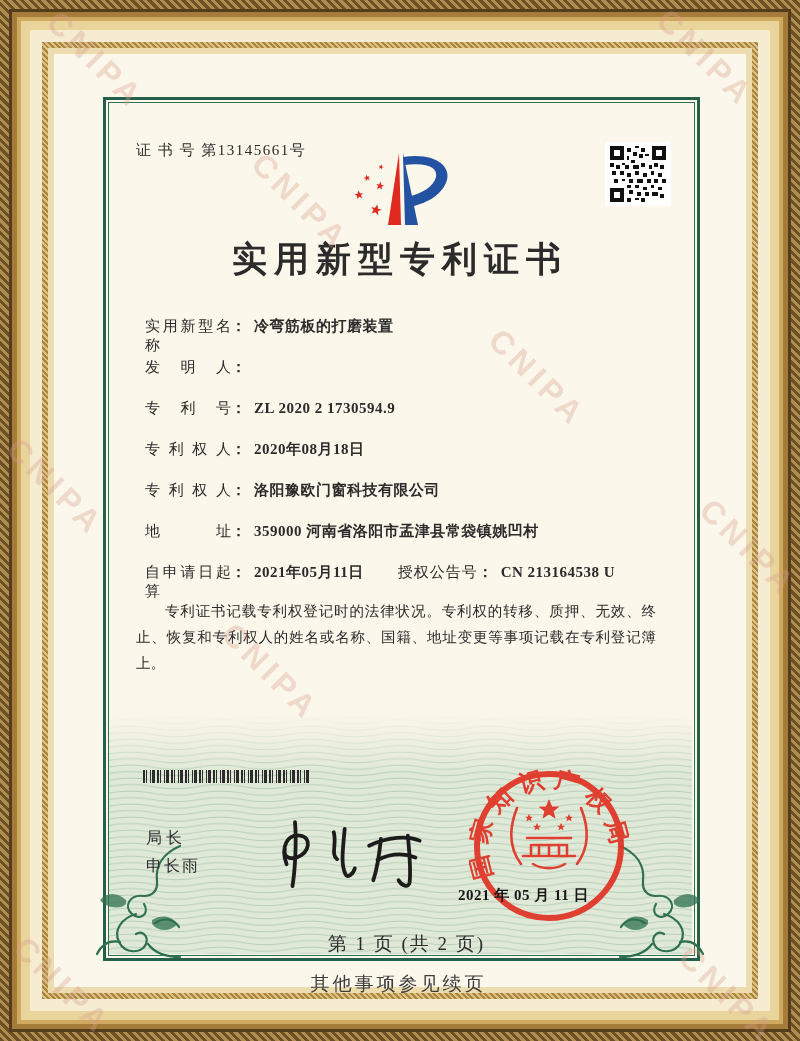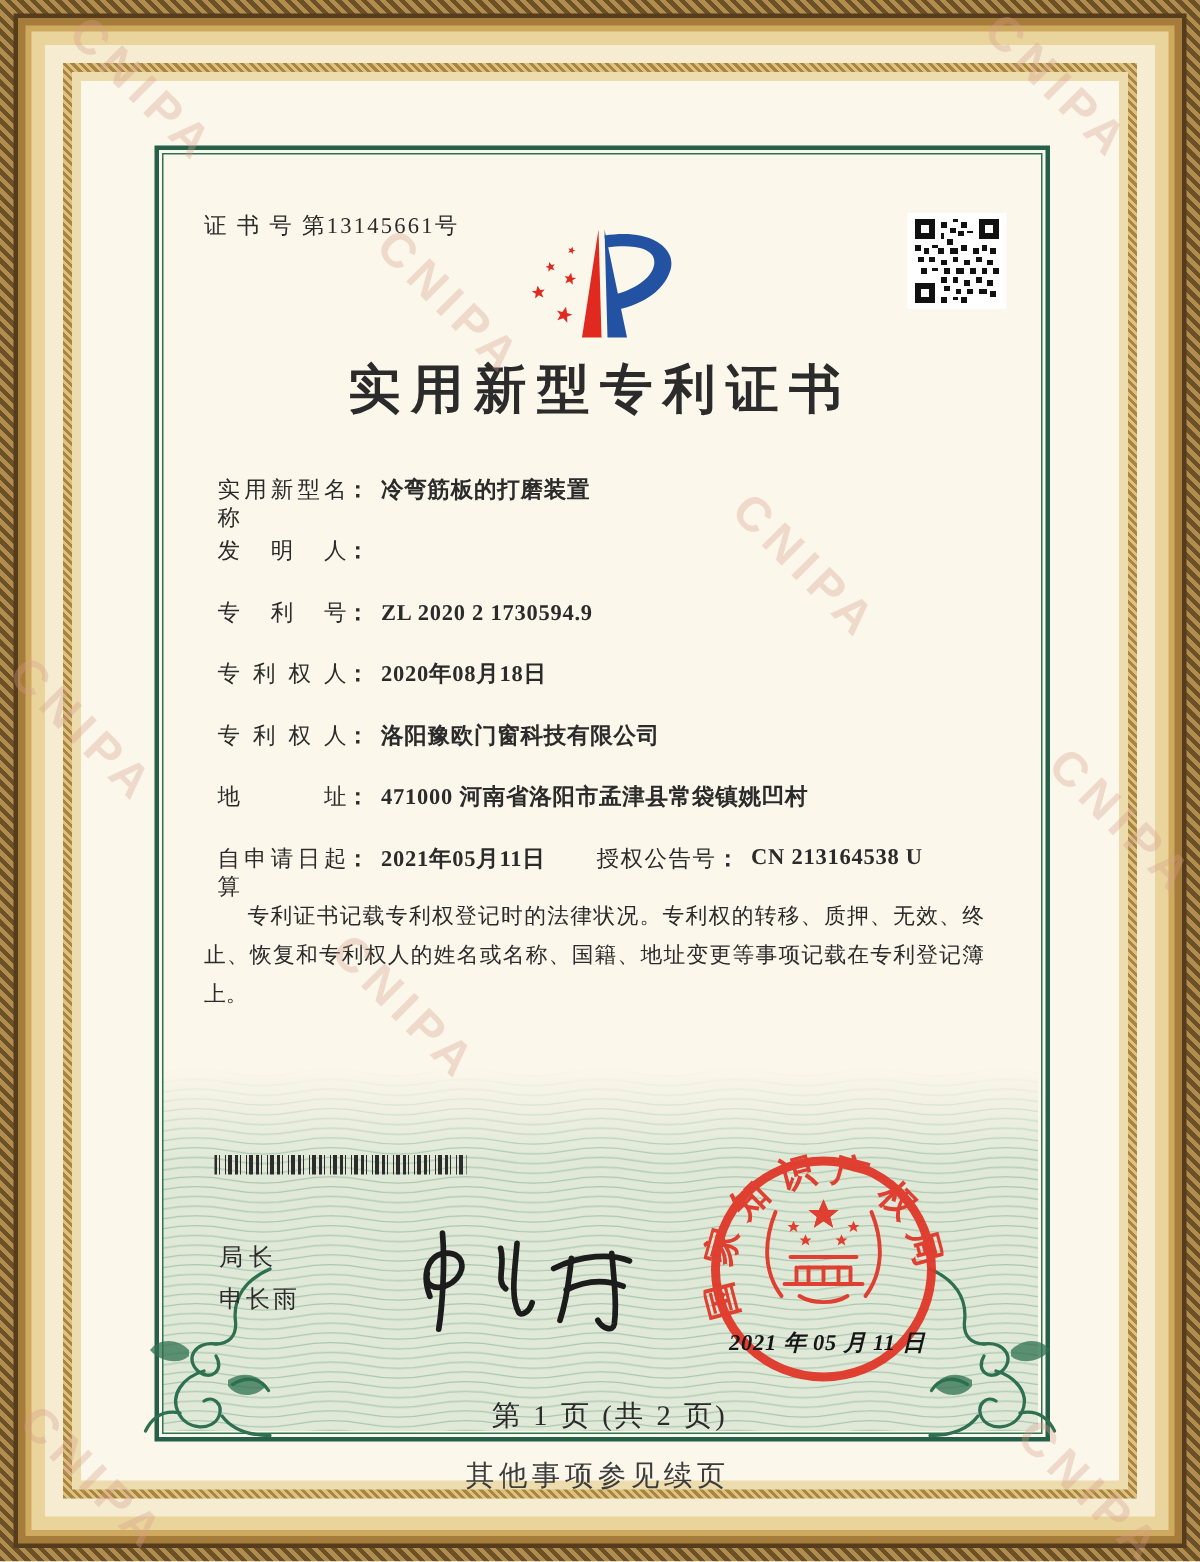--- a/index.html
+++ b/index.html
@@ -47,22 +47,22 @@
   .body-text p{margin:0;text-indent:2em;}
   
   .barcode{position:absolute;left:143px;top:770px;width:168px;height:13px;z-index:10;
     background:repeating-linear-gradient(90deg,#2c2c2c 0 2px,rgba(0,0,0,0) 2px 3px,
       #2c2c2c 3px 4px,rgba(0,0,0,0) 4px 7px,#2c2c2c 7px 8px,rgba(0,0,0,0) 8px 9px,
       #2c2c2c 9px 12px,rgba(0,0,0,0) 12px 14px);}
   .signer-title{position:absolute;left:146px;top:828px;font-size:16px;letter-spacing:4px;z-index:10;}
   .signer-name{position:absolute;left:146px;top:856px;font-size:16px;letter-spacing:2px;z-index:10;}
   .sig{position:absolute;left:258px;top:812px;z-index:20;}
   .seal{position:absolute;left:469px;top:766px;z-index:30;opacity:.93;}
-  .seal-date{position:absolute;left:486px;top:886px;font-size:15px;font-weight:bold;
-             color:#161616;letter-spacing:0.5px;z-index:35;font-style:italic;}
+  .seal-date{position:absolute;left:458px;top:886px;font-size:15px;font-weight:bold;
+             color:#161616;letter-spacing:0.5px;z-index:35;}
   .page-info{position:absolute;left:111px;top:931px;width:591px;text-align:center;
              font-size:19px;letter-spacing:2px;z-index:10;}
   .footer-note{position:absolute;left:103px;top:971px;width:591px;text-align:center;
                font-size:19px;letter-spacing:3px;color:#3c3c3c;z-index:10;}
   
   .wm{position:absolute;z-index:50;pointer-events:none;white-space:nowrap;
       font-family:"Liberation Sans","DejaVu Sans",sans-serif;font-weight:bold;
       color:rgba(214,158,138,0.34);font-size:32px;letter-spacing:5px;
       transform:translate(-50%,-50%) rotate(45deg);}
   .wm1{left:95px;top:60px;}  .wm2{left:300px;top:202px;} .wm3{left:705px;top:58px;}
@@ -225,21 +225,21 @@
       <span class="fvalue">2020年08月18日</span>
     </div>
     <div class="frow">
       <span class="flabel">专利权人</span>
         <span class="fcolon">：</span>
       <span class="fvalue">洛阳豫欧门窗科技有限公司</span>
     </div>
     <div class="frow">
       <span class="flabel">地址</span>
         <span class="fcolon">：</span>
-      <span class="fvalue">471000 河南省洛阳市孟津县常袋镇姚凹村</span>
+      <span class="fvalue">359000 河南省洛阳市孟津县常袋镇姚凹村</span>
     </div>
     <div class="frow">
       <span class="flabel">自申请日起算</span>
         <span class="fcolon">：</span>
       <span class="fvalue">2021年05月11日</span>
       <span class="fpair2">
         <span class="flabel" style="width:auto;letter-spacing:1px;">授权公告号</span>
           <span class="fcolon">：</span>
         <span class="fvalue">CN 213164538 U</span>
       </span>

